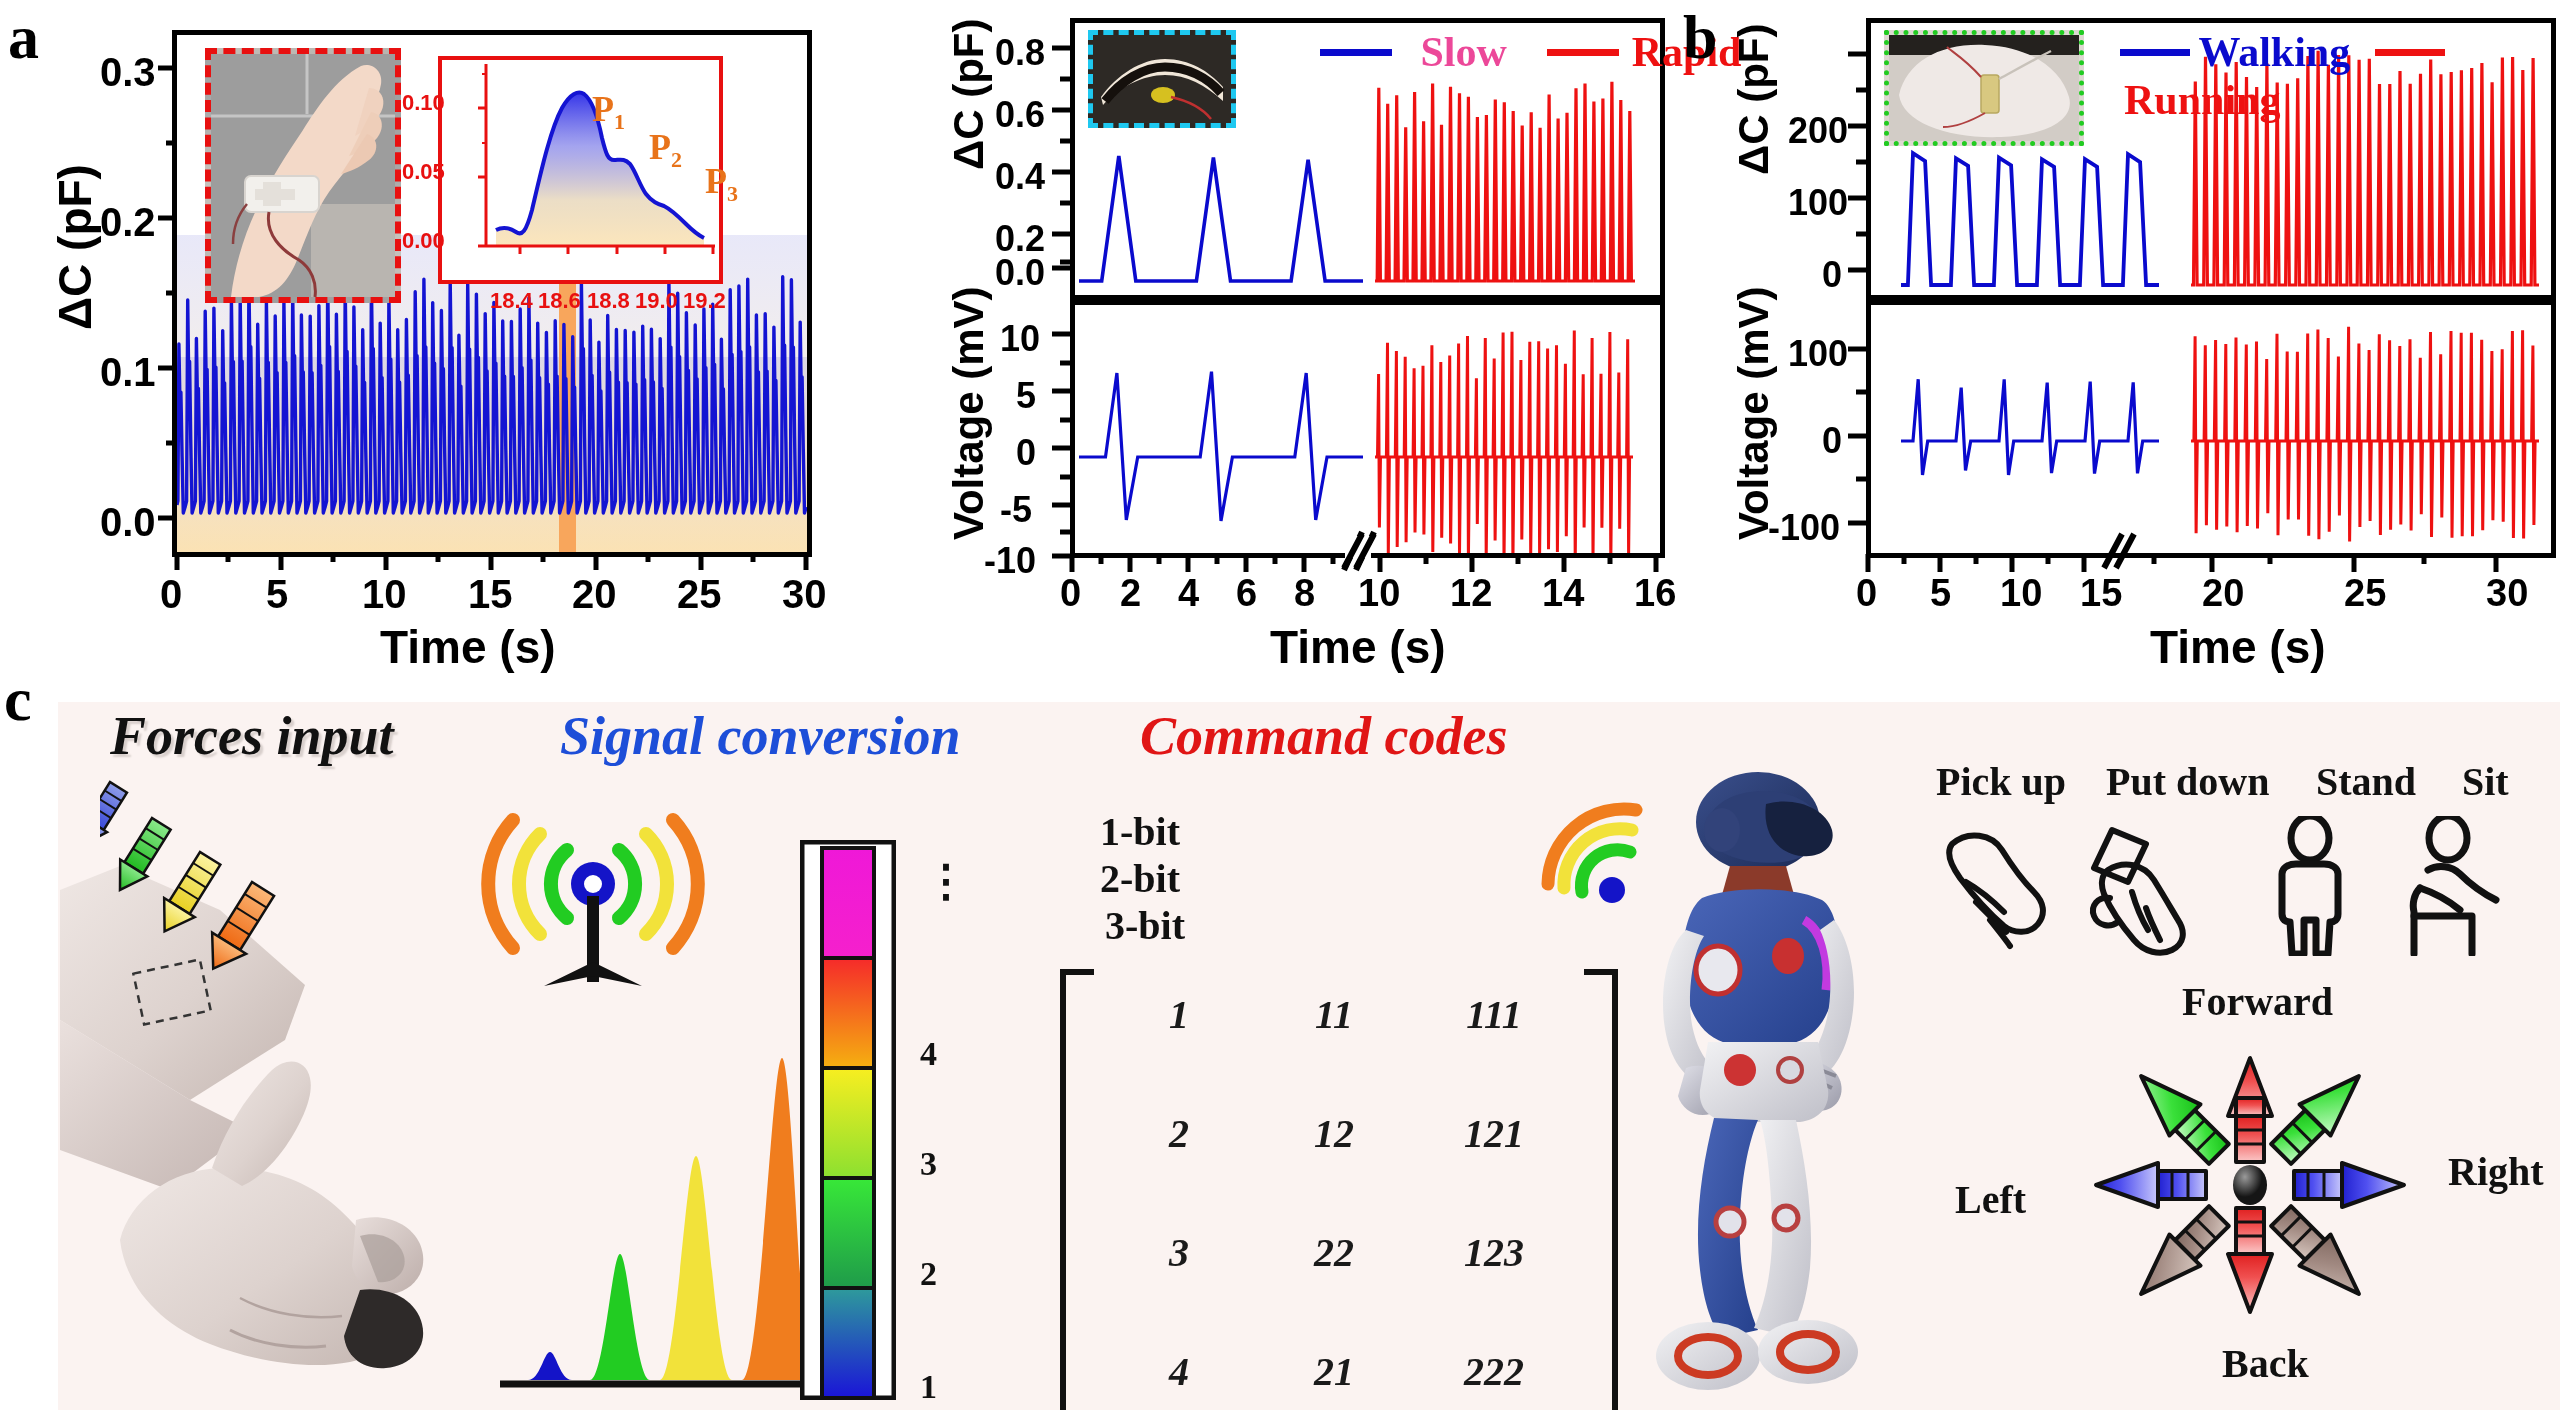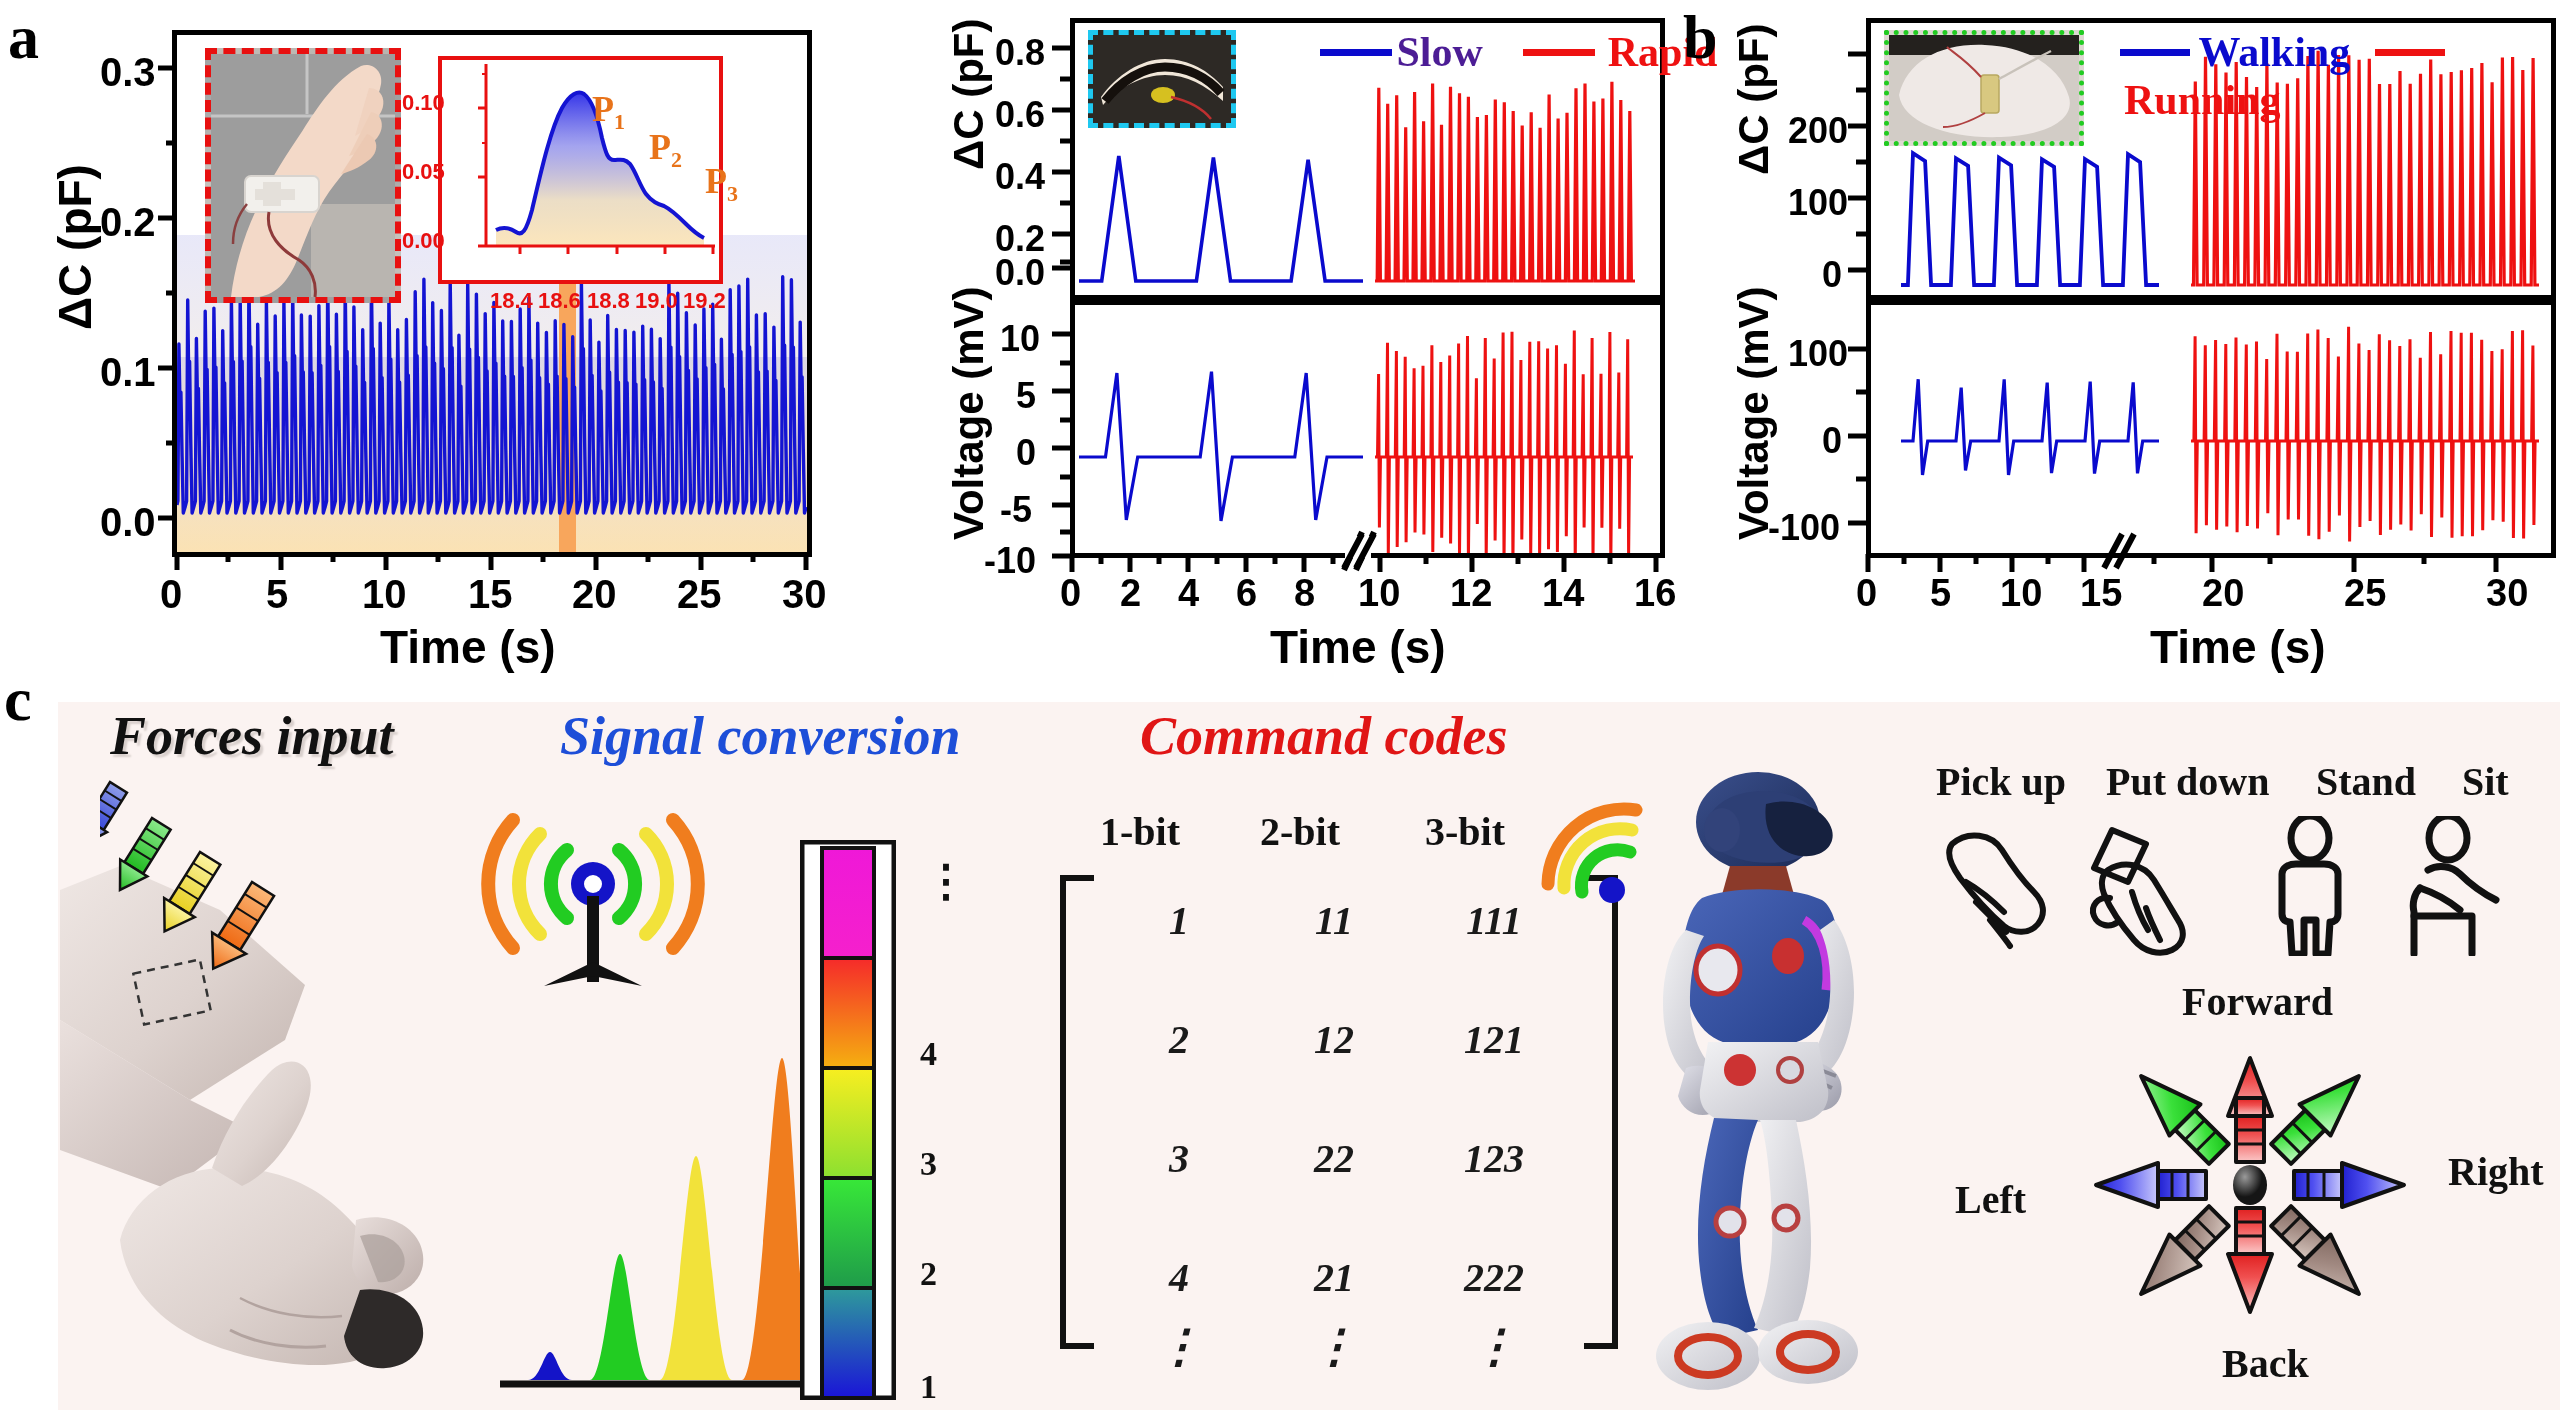--- a/index.html
+++ b/index.html
@@ -178,21 +178,21 @@
     <path d="M8 62 C24 40 48 24 72 24 C96 24 116 36 130 52 L130 66
              C112 50 94 40 72 40 C50 40 26 52 10 70 Z" fill="#f0e6d8"></path>
     <path d="M12 66 C28 46 50 32 72 32 C94 32 114 42 128 58" stroke="#15100c" stroke-width="9" fill="none"></path>
     <ellipse cx="70" cy="60" rx="12" ry="8" fill="#d6c020"></ellipse>
     <path d="M78 62 C96 66 110 74 118 84" stroke="#c03030" stroke-width="2.5" fill="none"></path>
   </svg>
 </div>
 
 <div style="position:absolute;left:1320px;top:28px;">
   <span class="legend-line" style="width:72px;background:#0a0acd;"></span>
-  <span class="legend-txt" style="font-size:42px;color:#4c1d95;margin-left:0;">Slow</span>
+  <span class="legend-txt" style="font-size:42px;color:#ec4899;margin-left:24px;">Slow</span>
   <span class="legend-line" style="width:72px;background:#ee1111;margin-left:36px;"></span>
   <span class="legend-txt" style="font-size:42px;color:#ee1111;margin-left:8px;">Rapid</span>
 </div>
 
 <div class="vlabel axis-title" style="left:945px;top:540px;font-size:42px;transform:rotate(-90deg);">Voltage (mV)</div>
 <div class="tick-lbl" style="left:1000px;top:318px;font-size:36px;">10</div>
 <div class="tick-lbl" style="left:1016px;top:375px;font-size:36px;">5</div>
 <div class="tick-lbl" style="left:1016px;top:432px;font-size:36px;">0</div>
 <div class="tick-lbl" style="left:1000px;top:489px;font-size:36px;">-5</div>
 <div class="tick-lbl" style="left:984px;top:540px;font-size:36px;">-10</div>
@@ -439,21 +439,21 @@
     <rect x="22" y="8" width="52" height="110" fill="url(#cs5)" stroke="#111" stroke-width="4"></rect>
   </svg>
 </div>
 <div class="scale-num" style="left:920px;top:1368px;">1</div>
 <div class="scale-num" style="left:920px;top:1255px;">2</div>
 <div class="scale-num" style="left:920px;top:1145px;">3</div>
 <div class="scale-num" style="left:920px;top:1035px;">4</div>
 <div class="scale-num" style="left:924px;top:855px;font-size:44px;">⋮</div>
 
 <div style="position:absolute;left:1060px;top:808px;">
-  <div style="display:flex;gap:0;">
+  <div style="display:flex;gap:0;flex-direction:column;">
     <div class="bit-head" style="width:160px;">1-bit</div>
     <div class="bit-head" style="width:160px;">2-bit</div>
     <div class="bit-head" style="width:170px;">3-bit</div>
   </div>
   <div style="position:relative;margin-top:20px;padding:0 14px;">
     <div style="position:absolute;left:0;top:0;width:28px;height:462px;border:6px solid #111;border-right:none;"></div>
     <div style="position:absolute;right:0;top:0;width:28px;height:462px;border:6px solid #111;border-left:none;"></div>
     <div style="padding:22px 30px 0 30px;">
       <div style="display:flex;">
         <div class="mono-num" style="width:150px;">1</div>

